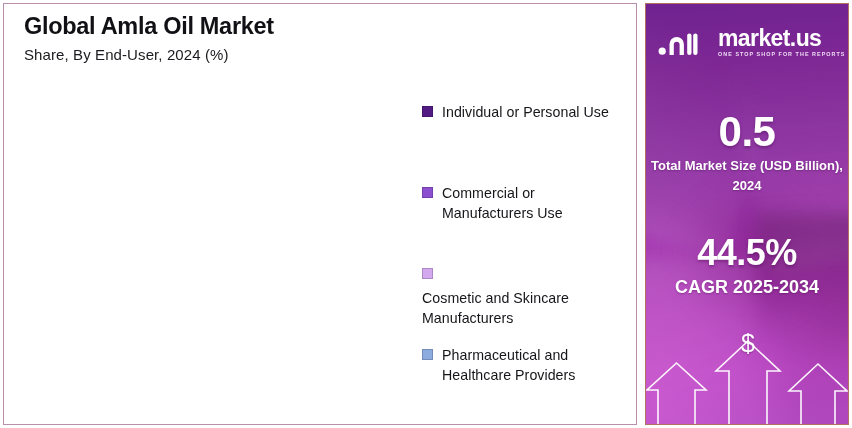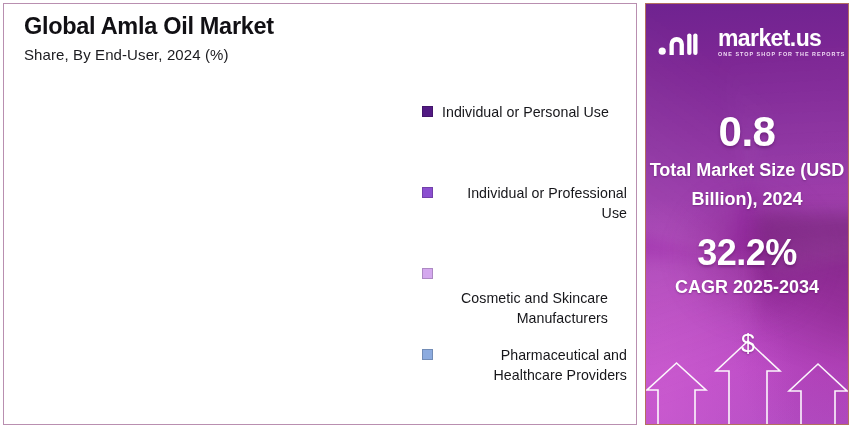--- a/index.html
+++ b/index.html
@@ -36,21 +36,21 @@
   #pie-label{
     position:absolute;left:215px;top:305px;
     font-size:16.5px;font-weight:bold;font-style:italic;color:#ffffff;
     letter-spacing:0.2px;text-shadow:0 1px 1px rgba(0,0,0,.18);
     white-space:nowrap;
   }
 
   
   #legend{position:absolute;left:418px;top:98px;width:205px;}
   .legend-item{
-    position:absolute;left:0;display:flex;align-items:flex-start;gap:9px;text-align:right;
+    position:absolute;left:0;display:flex;align-items:flex-start;gap:9px;
   }
   .legend-swatch{
     width:11px;height:11px;flex:0 0 11px;margin-top:4px;
     border:1px solid rgba(0,0,0,.18);box-sizing:border-box;
   }
   .legend-text{
     font-size:14.2px;color:#16161a;line-height:20px;
     letter-spacing:0.05px;max-width:186px;
   }
 
@@ -90,21 +90,21 @@
   #logo-word{font-size:23px;font-weight:bold;color:#ffffff;letter-spacing:-0.6px;line-height:24px;}
   #logo-tag{font-size:5.4px;font-weight:bold;color:#f0dcf5;letter-spacing:1.05px;line-height:8px;white-space:nowrap;}
 
   .stat-big{
     position:absolute;width:100%;text-align:center;
     font-size:42px;font-weight:bold;color:#ffffff;letter-spacing:-0.5px;
     text-shadow:0 2px 3px rgba(60,0,70,.35);
   }
   .stat-cap{
     position:absolute;width:100%;text-align:center;
-    font-size:18px;font-weight:bold;color:#ffffff;line-height:29px;
+    font-size:13px;font-weight:bold;color:#ffffff;line-height:20px;
     text-shadow:0 1px 2px rgba(60,0,70,.35);
   }
   #market-size-value{top:104px;}
   #market-size-caption{top:152px;}
   #cagr-value{top:228px;font-size:36px;}
   #cagr-caption{top:274px;font-size:18px;line-height:19px;}
 
   #arrows{position:absolute;left:0;top:325px;width:204px;height:100px;}
   #dollar-sign{
     position:absolute;left:0;top:325px;width:204px;text-align:center;
@@ -125,21 +125,21 @@
 
     <div id="legend">
 
       <div class="legend-item" style="top:0px;">
         <span class="legend-swatch" style="background:#521A83;"></span>
         <span class="legend-text">Individual or Personal Use</span>
       </div>
 
       <div class="legend-item" style="top:81px;">
         <span class="legend-swatch" style="background:#8B4FD0;"></span>
-        <span class="legend-text">Individual or Professional Use</span>
+        <span class="legend-text">Commercial or Manufacturers Use</span>
       </div>
 
       <div class="legend-item" style="top:162px;flex-direction:column;">
         <span class="legend-swatch" style="background:#D4A8EE;"></span>
         <span class="legend-text">Cosmetic and Skincare Manufacturers</span>
       </div>
 
       <div class="legend-item" style="top:243px;">
         <span class="legend-swatch" style="background:#8CABDF;"></span>
         <span class="legend-text">Pharmaceutical and Healthcare Providers</span>
@@ -162,24 +162,24 @@
         <path d="M11.5 25 L11.5 14.2 A7.2 7.2 0 0 1 25.9 14.2 L25.9 25 L21.6 25 L21.6 14.6 A2.9 2.9 0 0 0 15.8 14.6 L15.8 25 Z" fill="#ffffff"></path>
         <rect x="29.2" y="3.4" width="4.3" height="21.6" rx="2.1" fill="#ffffff"></rect>
         <rect x="35.2" y="3.4" width="4.3" height="21.6" rx="2.1" fill="#ffffff"></rect>
       </svg>
       <span id="logo-text-wrap">
         <span id="logo-word">market.us</span>
         <span id="logo-tag">ONE STOP SHOP FOR THE REPORTS</span>
       </span>
     </div>
 
-    <div class="stat-big" id="market-size-value">0.8</div>
+    <div class="stat-big" id="market-size-value">0.5</div>
     <div class="stat-cap" id="market-size-caption">Total Market Size (USD Billion), 2024</div>
 
-    <div class="stat-big" id="cagr-value">32.2%</div>
+    <div class="stat-big" id="cagr-value">44.5%</div>
     <div class="stat-cap" id="cagr-caption">CAGR 2025-2034</div>
 
     <div id="dollar-sign">$</div>
 
     <svg id="arrows" viewBox="0 0 204 100">
 
       <path d="M12 100 L12 61 L1 61 L30.5 34 L60 61 L49 61 L49 100 Z" fill="none" stroke="#ffffff" stroke-width="1.6" opacity="0.95"></path>
 
       <path d="M83 100 L83 42 L70 42 L102 12 L134 42 L121 42 L121 100 Z" fill="none" stroke="#ffffff" stroke-width="1.6" opacity="0.95"></path>
 

